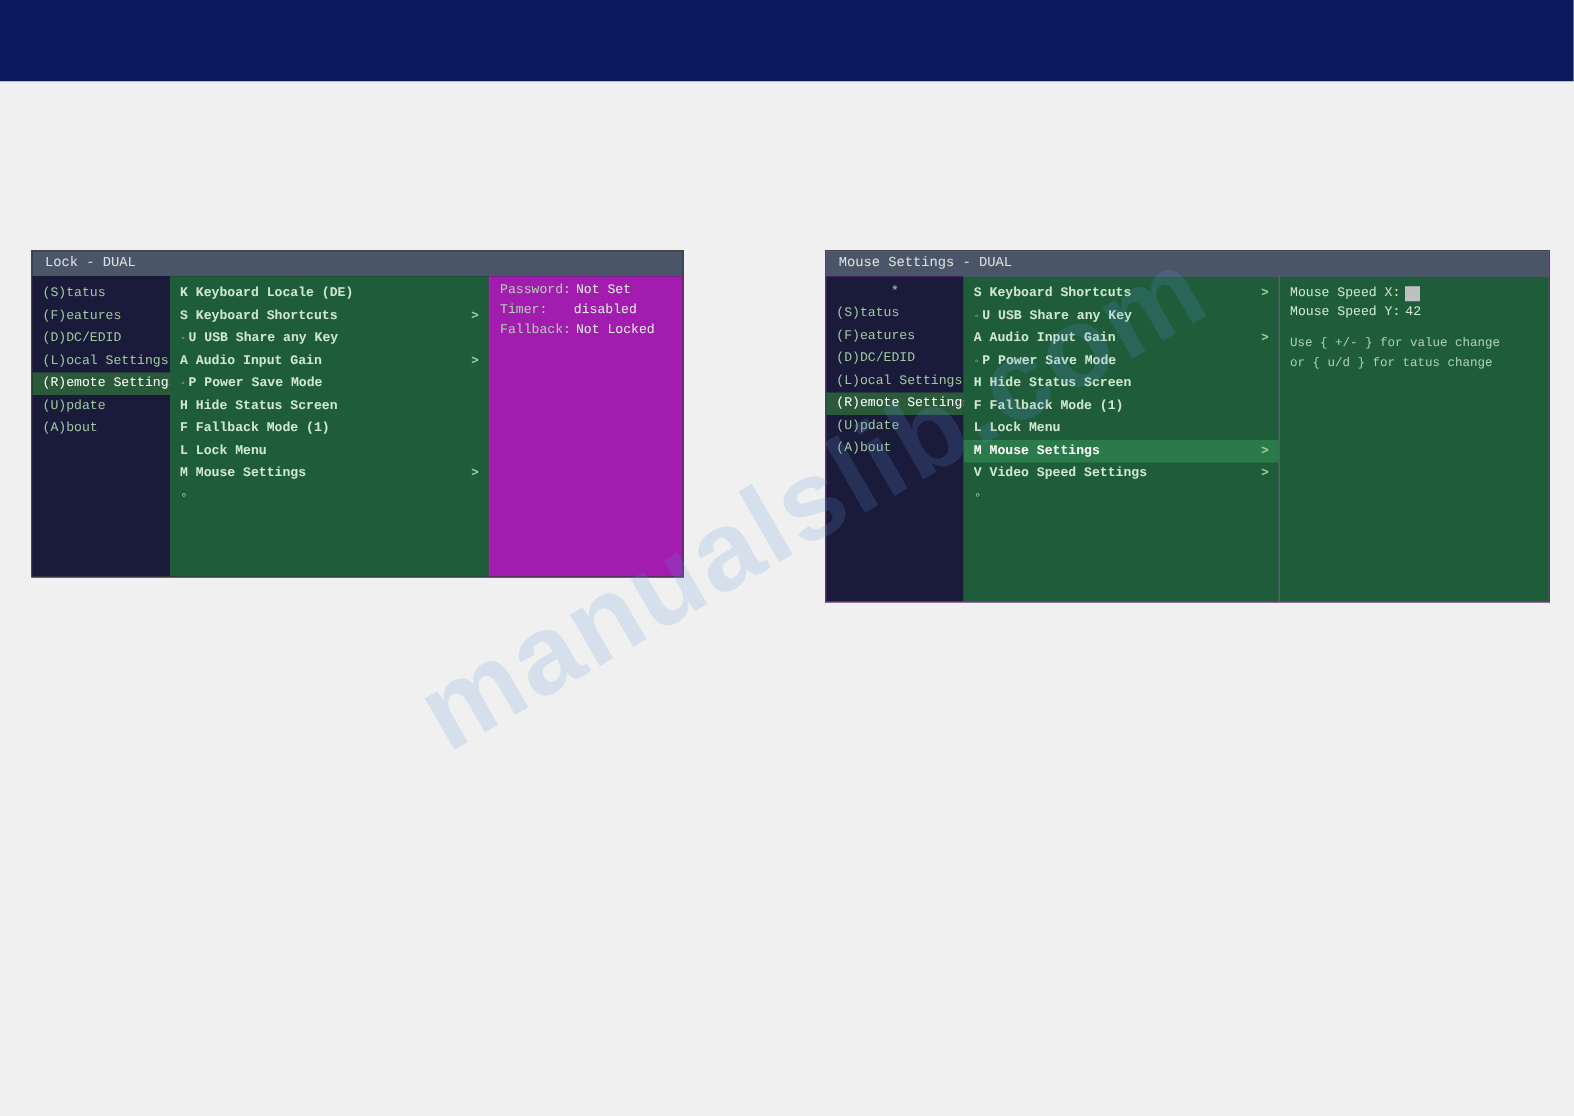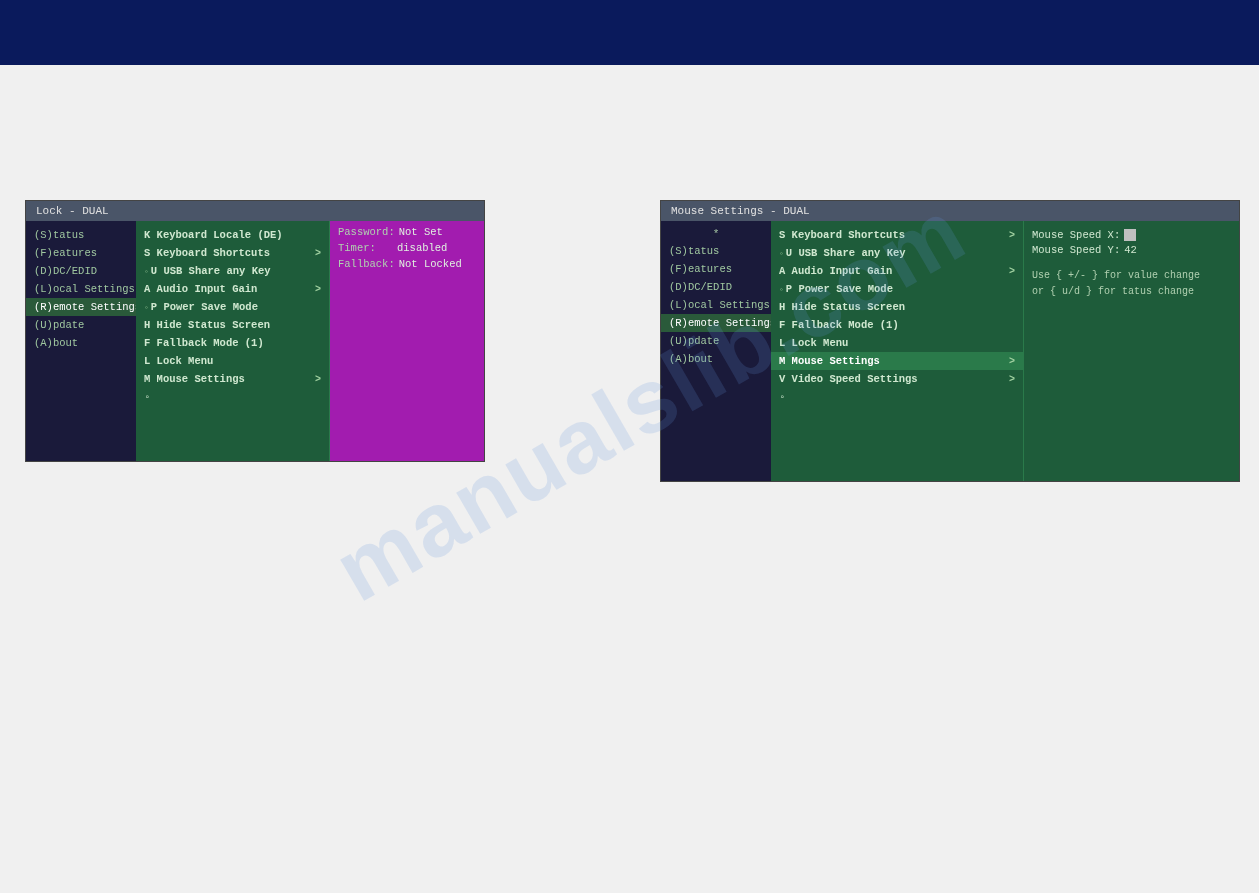--- a/index.html
+++ b/index.html
@@ -41,21 +41,21 @@
       white-space: nowrap;
       font-weight: bold;
       letter-spacing: 2px;
     }
 
     
     .left-panel {
       position: absolute;
       top: 200px;
       left: 25px;
-      width: 460px;
+      width: 522px;
       background: #1a1a3a;
       border: 1px solid #444;
     }
 
     .panel-title-bar {
       background: #4a5568;
       color: #e0e0e0;
       padding: 4px 10px;
       font-size: 11px;
       font-family: 'Courier New', monospace;

